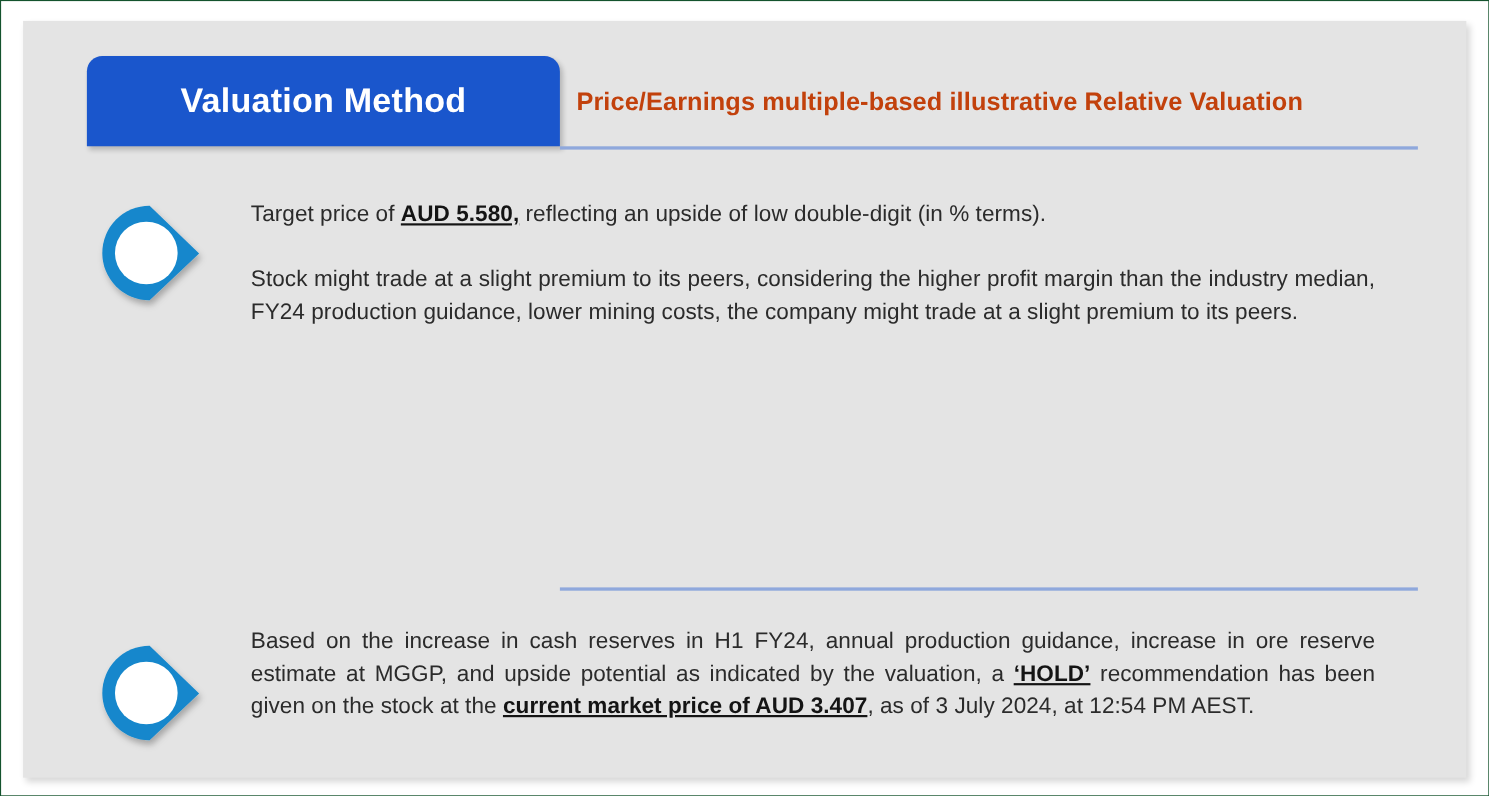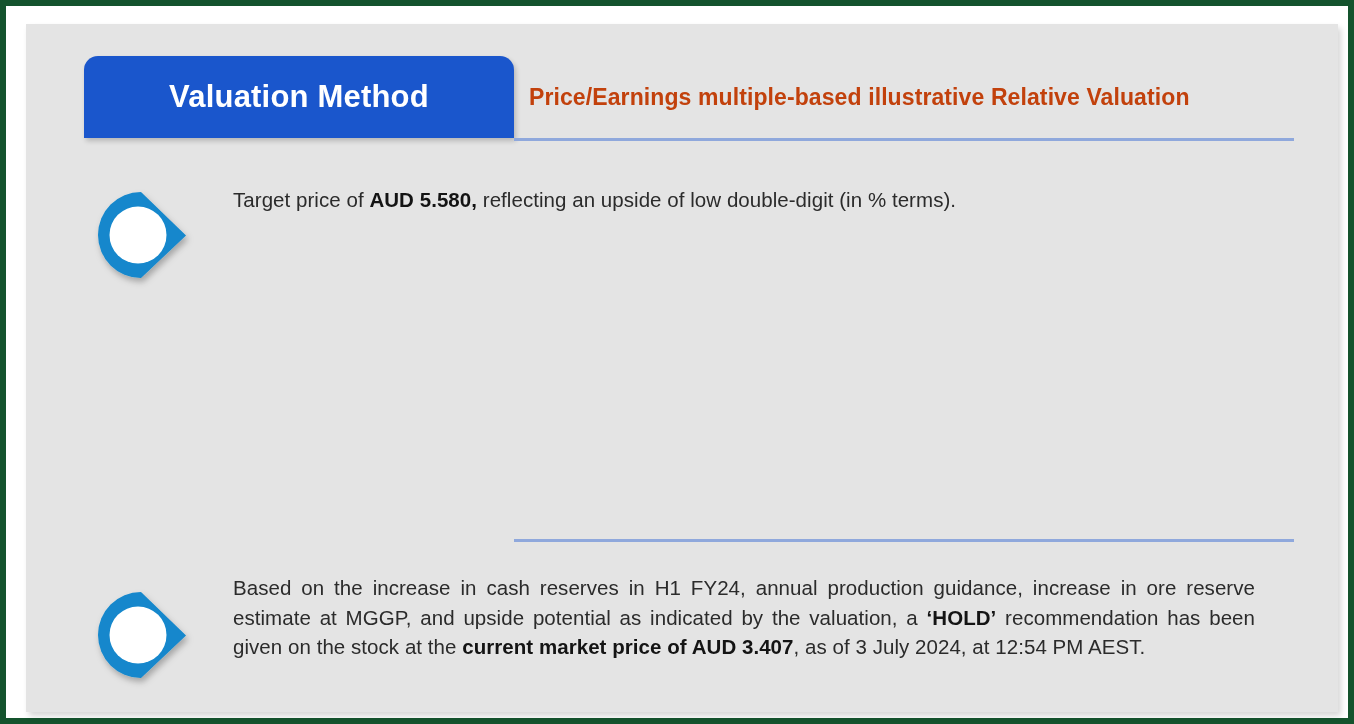--- a/index.html
+++ b/index.html
@@ -15,21 +15,21 @@
   }
 
   
   #page-frame {
     position: absolute;
     left: 0;
     top: 0;
     width: 1354px;
     height: 724px;
     box-sizing: border-box;
-    border: 6px solid #14532d;
+    border: 1px solid #14532d;
     background: #ffffff;
   }
 
   
   #panel {
     position: absolute;
     left: 20px;
     top: 18px;
     width: 1312px;
     height: 688px;
@@ -94,21 +94,21 @@
 
   
   .body-text {
     position: absolute;
     color: #2B2B2B;
     font-size: 20.5px;
     line-height: 29.5px;
     letter-spacing: 0.05px;
   }
   .body-text.justify { text-align: justify; text-align-last: left; }
-  .body-text b { font-weight: bold; color: #141414; }
+  .body-text b { font-weight: bold; color: #141414; text-decoration: underline; }
 
   
   #sec1-head { top: 32px; }
   #sec2-head { top: 433px; }
 
   #pin-1 { left: 66px; top: 166px; }
   #pin-2 { left: 66px; top: 566px; }
 
   #p1 { left: 207px; top: 161px;  width: 1022px; }
   #p2 { left: 207px; top: 220px;  width: 1022px; }
@@ -143,20 +143,21 @@
                    Z" fill="#1387CC"></path>
           <circle cx="46" cy="45" r="28.5" fill="#FFFFFF"></circle>
         </g>
       </svg>
     </div>
 
     <div class="body-text" id="p1">
       <span>Target price of </span><b>AUD 5.580,</b><span> reflecting an upside of low double-digit (in % terms).</span>
     </div>
 
+    <div class="body-text justify" id="p2">Stock might trade at a slight premium to its peers, considering the higher profit margin than the industry median, FY24 production guidance, lower mining costs, the company might trade at a slight premium to its peers.</div>
 
 
     <div class="section-head" id="sec2-head">
       <div class="head-rule" style="left:430px; width:780px;"></div>
     </div>
 
     <div class="pin" id="pin-2">
       <svg width="96" height="90" viewBox="0 0 96 90" xmlns="http://www.w3.org/2000/svg">
         <defs>
           <filter id="pinshadow2" x="-30%" y="-30%" width="180%" height="180%">

